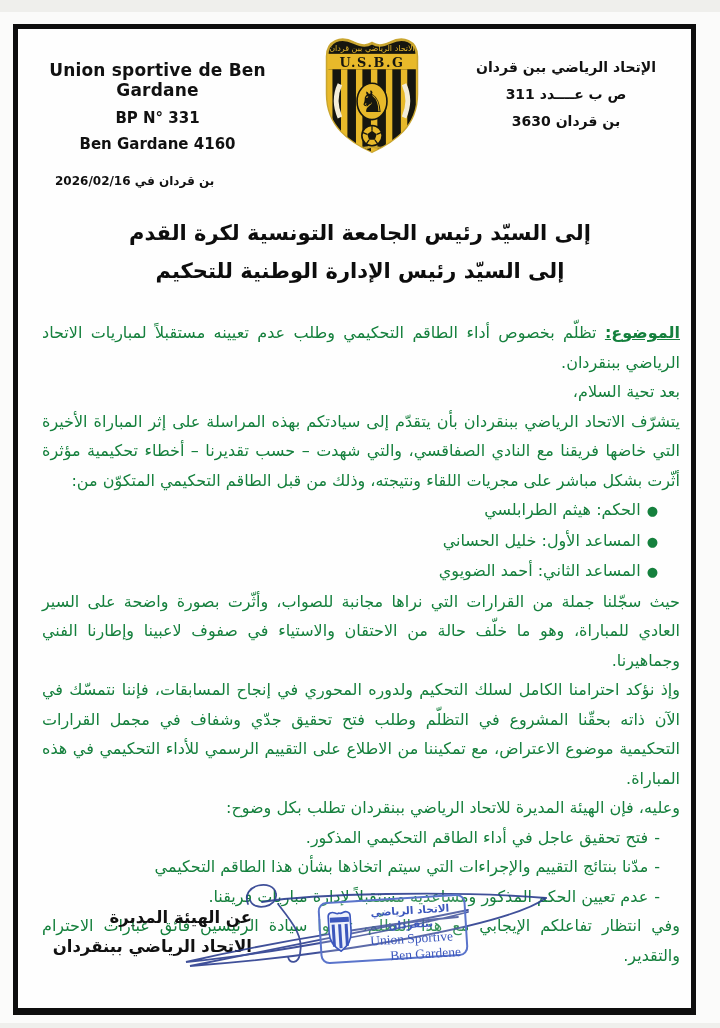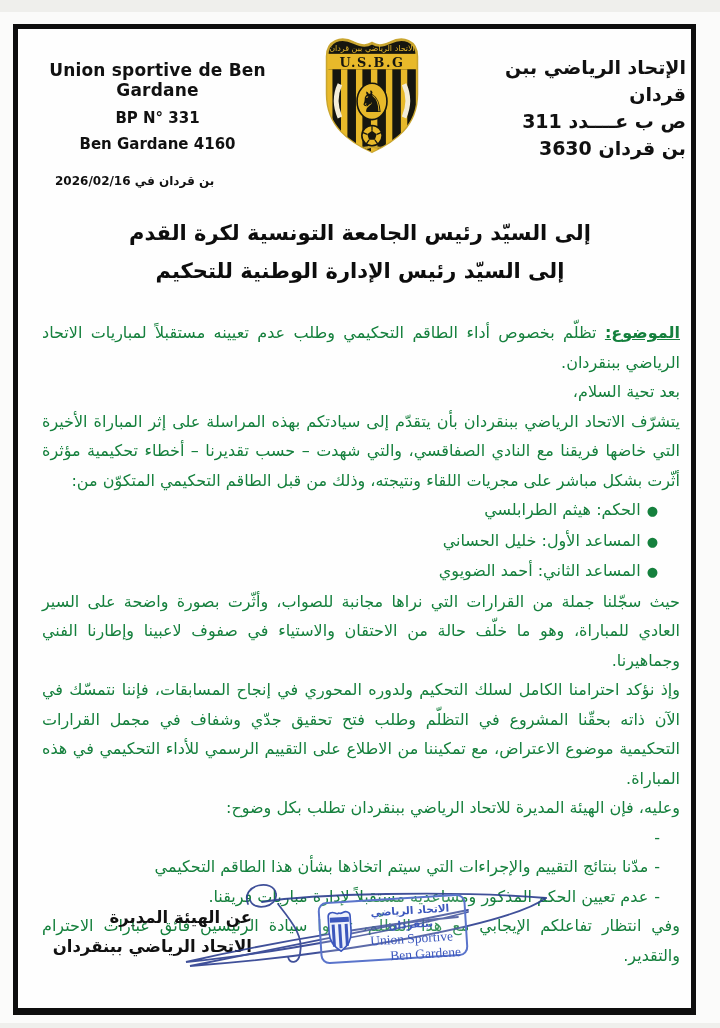--- a/index.html
+++ b/index.html
@@ -19,22 +19,22 @@
   }
   
   .hdr-left{
     position:absolute;left:30px;top:60px;width:255px;text-align:center;
     font-weight:bold;color:#111;
   }
   .hdr-left .l1{font-size:17px;margin-bottom:9px;letter-spacing:.2px;}
   .hdr-left .l2,.hdr-left .l3{font-size:15px;margin-bottom:8px;}
   .logo-wrap{position:absolute;left:318px;top:33px;width:108px;height:124px;text-align:center;}
   .hdr-right{
-    position:absolute;right:34px;top:54px;width:240px;
-    font-weight:bold;font-size:19px;line-height:27px;color:#111;direction:rtl;
+    position:absolute;right:34px;top:54px;width:240px;text-align:center;
+    font-weight:bold;font-size:14px;line-height:27px;color:#111;direction:rtl;
   }
   
   .date-line{
     position:absolute;left:55px;top:174px;font-weight:bold;font-size:12px;
     direction:rtl;color:#111;
   }
   .title-block{
     position:absolute;left:60px;top:214px;width:600px;text-align:center;
     direction:rtl;font-weight:bold;color:#0d0d0d;
   }
@@ -149,20 +149,21 @@
       <span class="bullet">●</span>
       <span>المساعد الثاني: أحمد الضويوي</span>
     </div>
   </div>
   <p>حيث سجّلنا جملة من القرارات التي نراها مجانبة للصواب، وأثّرت بصورة واضحة على السير العادي للمباراة، وهو ما خلّف حالة من الاحتقان والاستياء في صفوف لاعبينا وإطارنا الفني وجماهيرنا.</p>
   <p>وإذ نؤكد احترامنا الكامل لسلك التحكيم ولدوره المحوري في إنجاح المسابقات، فإننا نتمسّك في الآن ذاته بحقّنا المشروع في التظلّم وطلب فتح تحقيق جدّي وشفاف في مجمل القرارات التحكيمية موضوع الاعتراض، مع تمكيننا من الاطلاع على التقييم الرسمي للأداء التحكيمي في هذه المباراة.</p>
   <p>وعليه، فإن الهيئة المديرة للاتحاد الرياضي ببنقردان تطلب بكل وضوح:</p>
   <div class="demand-list">
     <div class="demand-line">
       <span>-</span>
+      <span>فتح تحقيق عاجل في أداء الطاقم التحكيمي المذكور.</span>
     </div>
     <div class="demand-line">
       <span>-</span>
       <span>مدّنا بنتائج التقييم والإجراءات التي سيتم اتخاذها بشأن هذا الطاقم التحكيمي</span>
     </div>
     <div class="demand-line">
       <span>-</span>
       <span>عدم تعيين الحكم المذكور ومساعديه مستقبلاً لإدارة مباريات فريقنا.</span>
     </div>
   </div>

